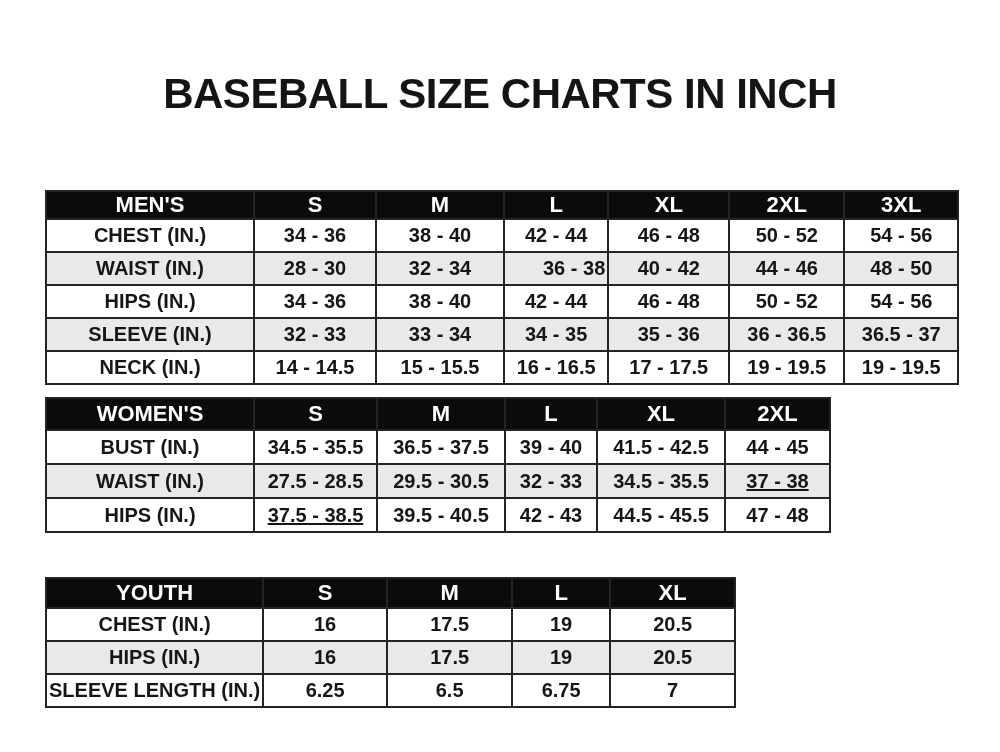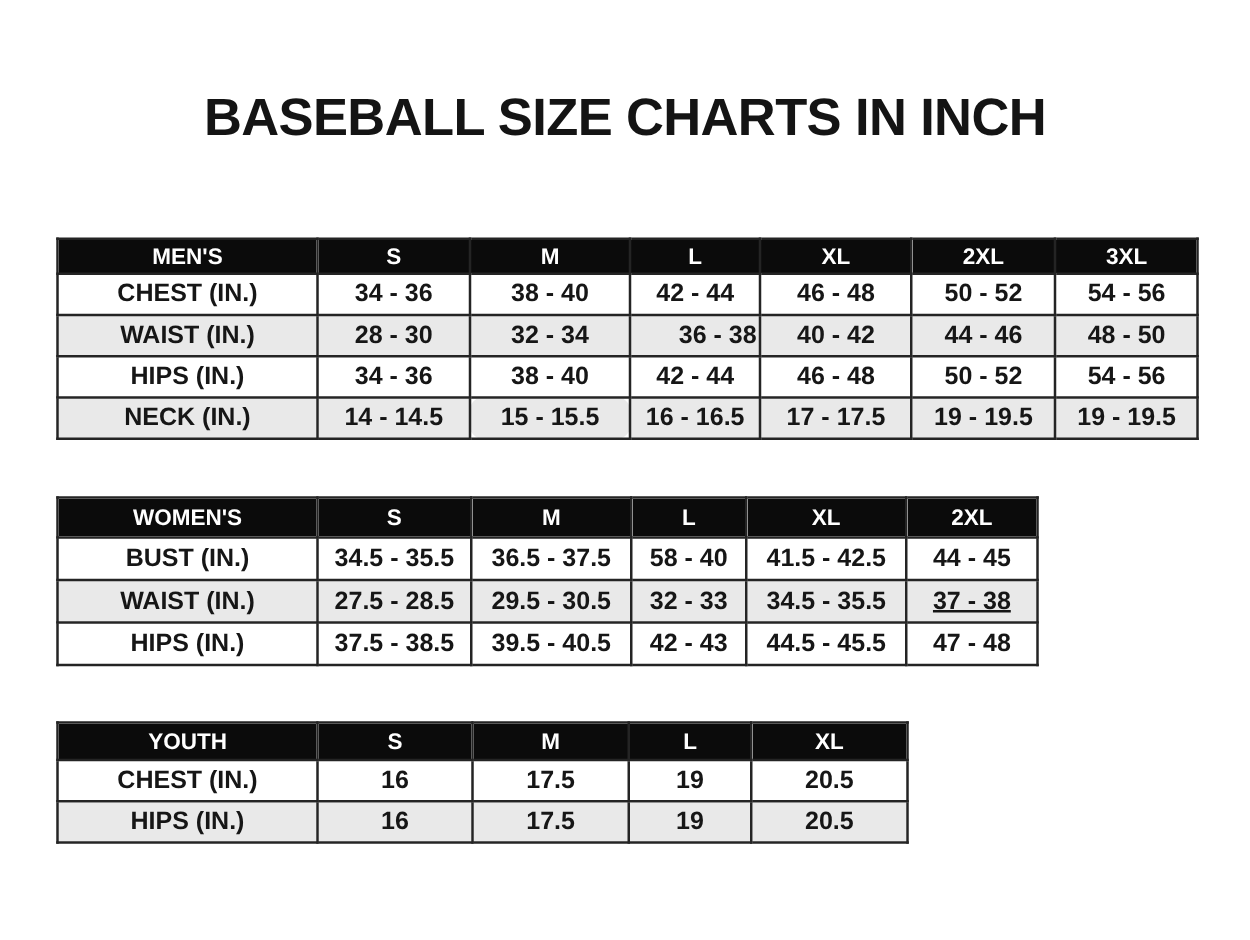--- a/index.html
+++ b/index.html
@@ -40,21 +40,21 @@
     padding: 0 2px;
     text-align: center;
     vertical-align: middle;
     font-weight: bold;
     overflow: hidden;
     white-space: nowrap;
   }
   table.size-table thead th {
     background: var(--header-bg, #0b0b0b);
     color: var(--header-text, #ffffff);
-    font-size: 18px;
+    font-size: 22px;
   }
   table.size-table tbody td {
     color: var(--cell-text, #161616);
     font-size: 20px;
     background: #ffffff;
   }
   table.size-table tbody tr:nth-child(even) td {
     background: var(--row-alt-bg, #e9e9e9);
   }
 </style>
@@ -107,20 +107,29 @@
           <tr>
             <td style="height: 31px;">HIPS (IN.)</td>
             <td style="height: 31px;">34 - 36</td>
             <td style="height: 31px;">38 - 40</td>
             <td style="height: 31px;">42 - 44</td>
             <td style="height: 31px;">46 - 48</td>
             <td style="height: 31px;">50 - 52</td>
             <td style="height: 31px;">54 - 56</td>
           </tr>
           <tr>
+            <td style="height: 31px;">SLEEVE (IN.)</td>
+            <td style="height: 31px;">32 - 33</td>
+            <td style="height: 31px;">33 - 34</td>
+            <td style="height: 31px;">34 - 35</td>
+            <td style="height: 31px;">35 - 36</td>
+            <td style="height: 31px;">36 - 36.5</td>
+            <td style="height: 31px;">36.5 - 37</td>
+          </tr>
+          <tr>
             <td style="height: 31px;">NECK (IN.)</td>
             <td style="height: 31px;">14 - 14.5</td>
             <td style="height: 31px; border-radius: 10px;">15 - 15.5</td>
             <td style="height: 31px; text-align: center;">16 - 16.5</td>
             <td style="height: 31px;">17 - 17.5</td>
             <td style="height: 31px;">19 - 19.5</td>
             <td style="height: 31px;">19 - 19.5</td>
           </tr>
         </tbody>
       </table>
@@ -141,35 +150,35 @@
             <th style="height: 30px;">L</th>
             <th style="height: 30px;">XL</th>
             <th style="height: 30px;">2XL</th>
           </tr>
         </thead>
         <tbody>
           <tr>
             <td style="height: 32px;">BUST (IN.)</td>
             <td style="height: 32px;">34.5 - 35.5</td>
             <td style="height: 32px;">36.5 - 37.5</td>
-            <td style="height: 32px;">58 - 40</td>
+            <td style="height: 32px;">39 - 40</td>
             <td style="height: 32px;">41.5 - 42.5</td>
             <td style="height: 32px;">44 - 45</td>
           </tr>
           <tr>
             <td style="height: 32px;">WAIST (IN.)</td>
             <td style="height: 32px;">27.5 - 28.5</td>
             <td style="height: 32px;">29.5 - 30.5</td>
             <td style="height: 32px;">32 - 33</td>
             <td style="height: 32px;">34.5 - 35.5</td>
             <td style="height: 32px; text-decoration: underline;">37 - 38</td>
           </tr>
           <tr>
             <td style="height: 32px;">HIPS (IN.)</td>
-            <td style="height: 32px;">37.5 - 38.5</td>
+            <td style="height: 32px; text-decoration: underline;">37.5 - 38.5</td>
             <td style="height: 32px;">39.5 - 40.5</td>
             <td style="height: 32px;">42 - 43</td>
             <td style="height: 32px; margin-left: 14px;">44.5 - 45.5</td>
             <td style="height: 32px;">47 - 48</td>
           </tr>
         </tbody>
       </table>
       <table class="size-table" style="left: 45px; top: 577px;">
         <colgroup>
           <col style="width: 208px;">
@@ -195,16 +204,23 @@
             <td style="height: 31px;">19</td>
             <td style="height: 31px;">20.5</td>
           </tr>
           <tr>
             <td style="height: 31px;">HIPS (IN.)</td>
             <td style="height: 31px;">16</td>
             <td style="height: 31px;">17.5</td>
             <td style="height: 31px;">19</td>
             <td style="height: 31px;">20.5</td>
           </tr>
+          <tr>
+            <td style="height: 31px;">SLEEVE LENGTH (IN.)</td>
+            <td style="height: 31px;">6.25</td>
+            <td style="height: 31px;">6.5</td>
+            <td style="height: 31px;">6.75</td>
+            <td style="height: 31px;">7</td>
+          </tr>
         </tbody>
       </table>
     </div>
 </div>
 
 </body></html>

